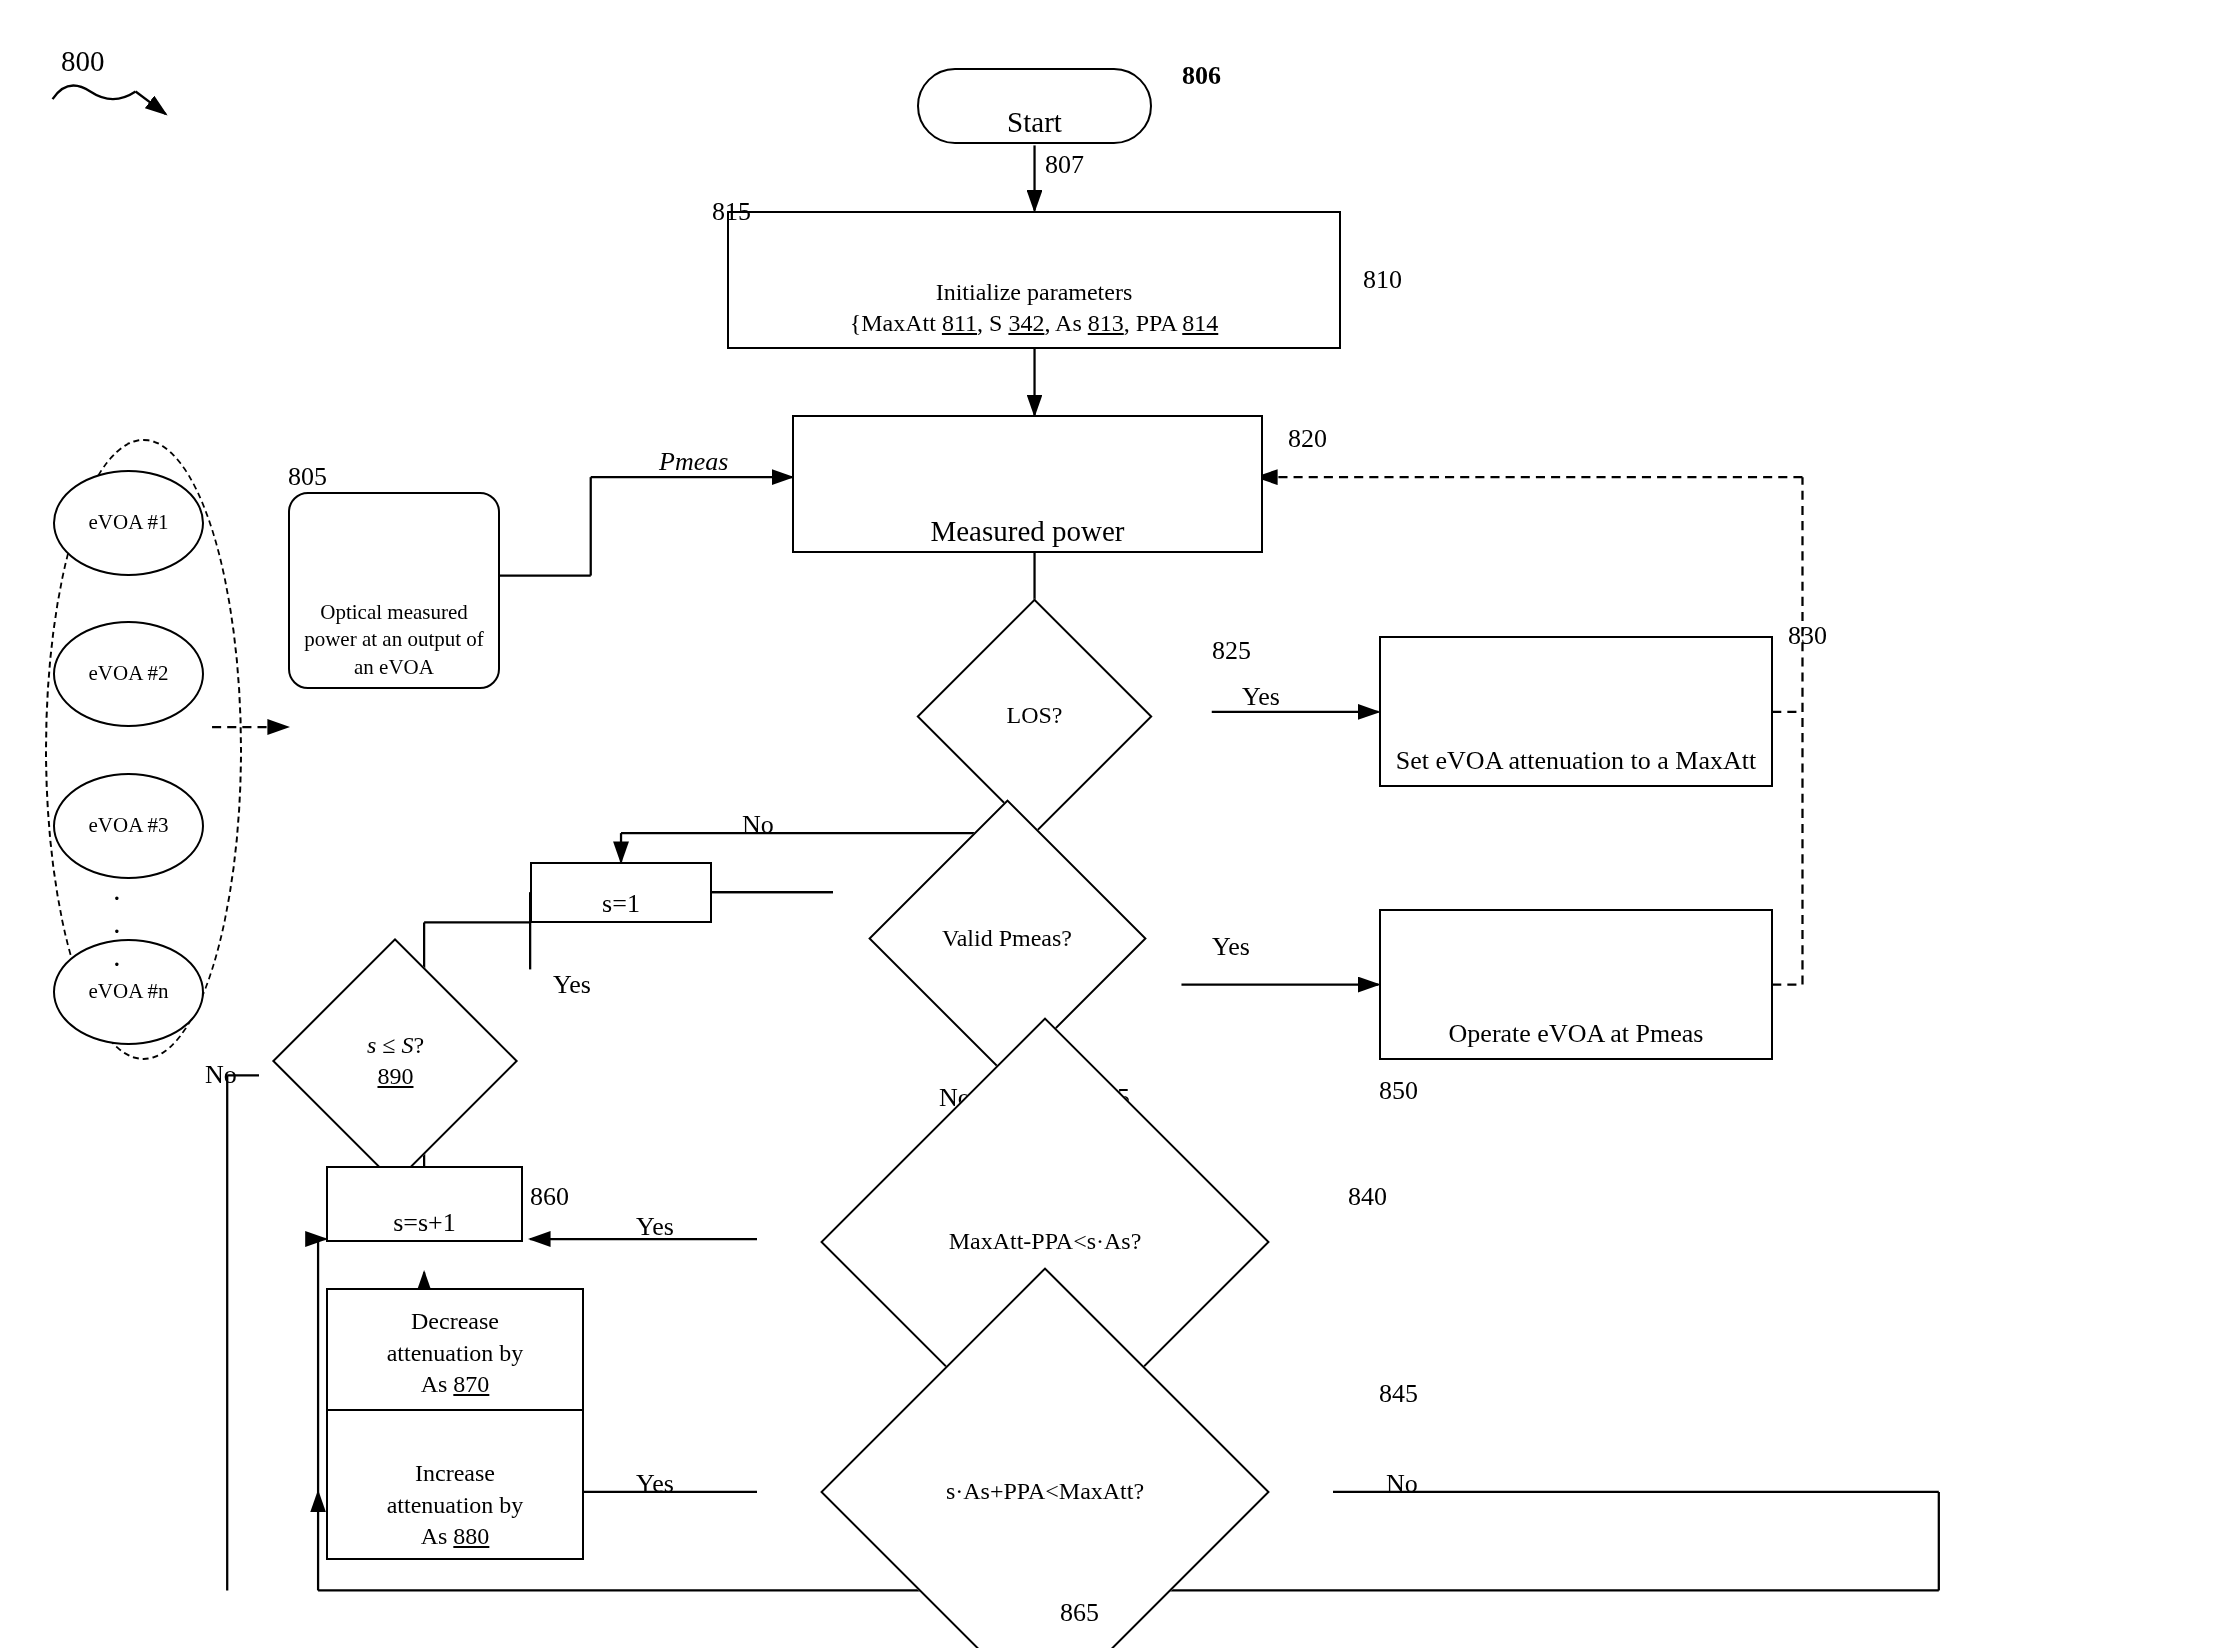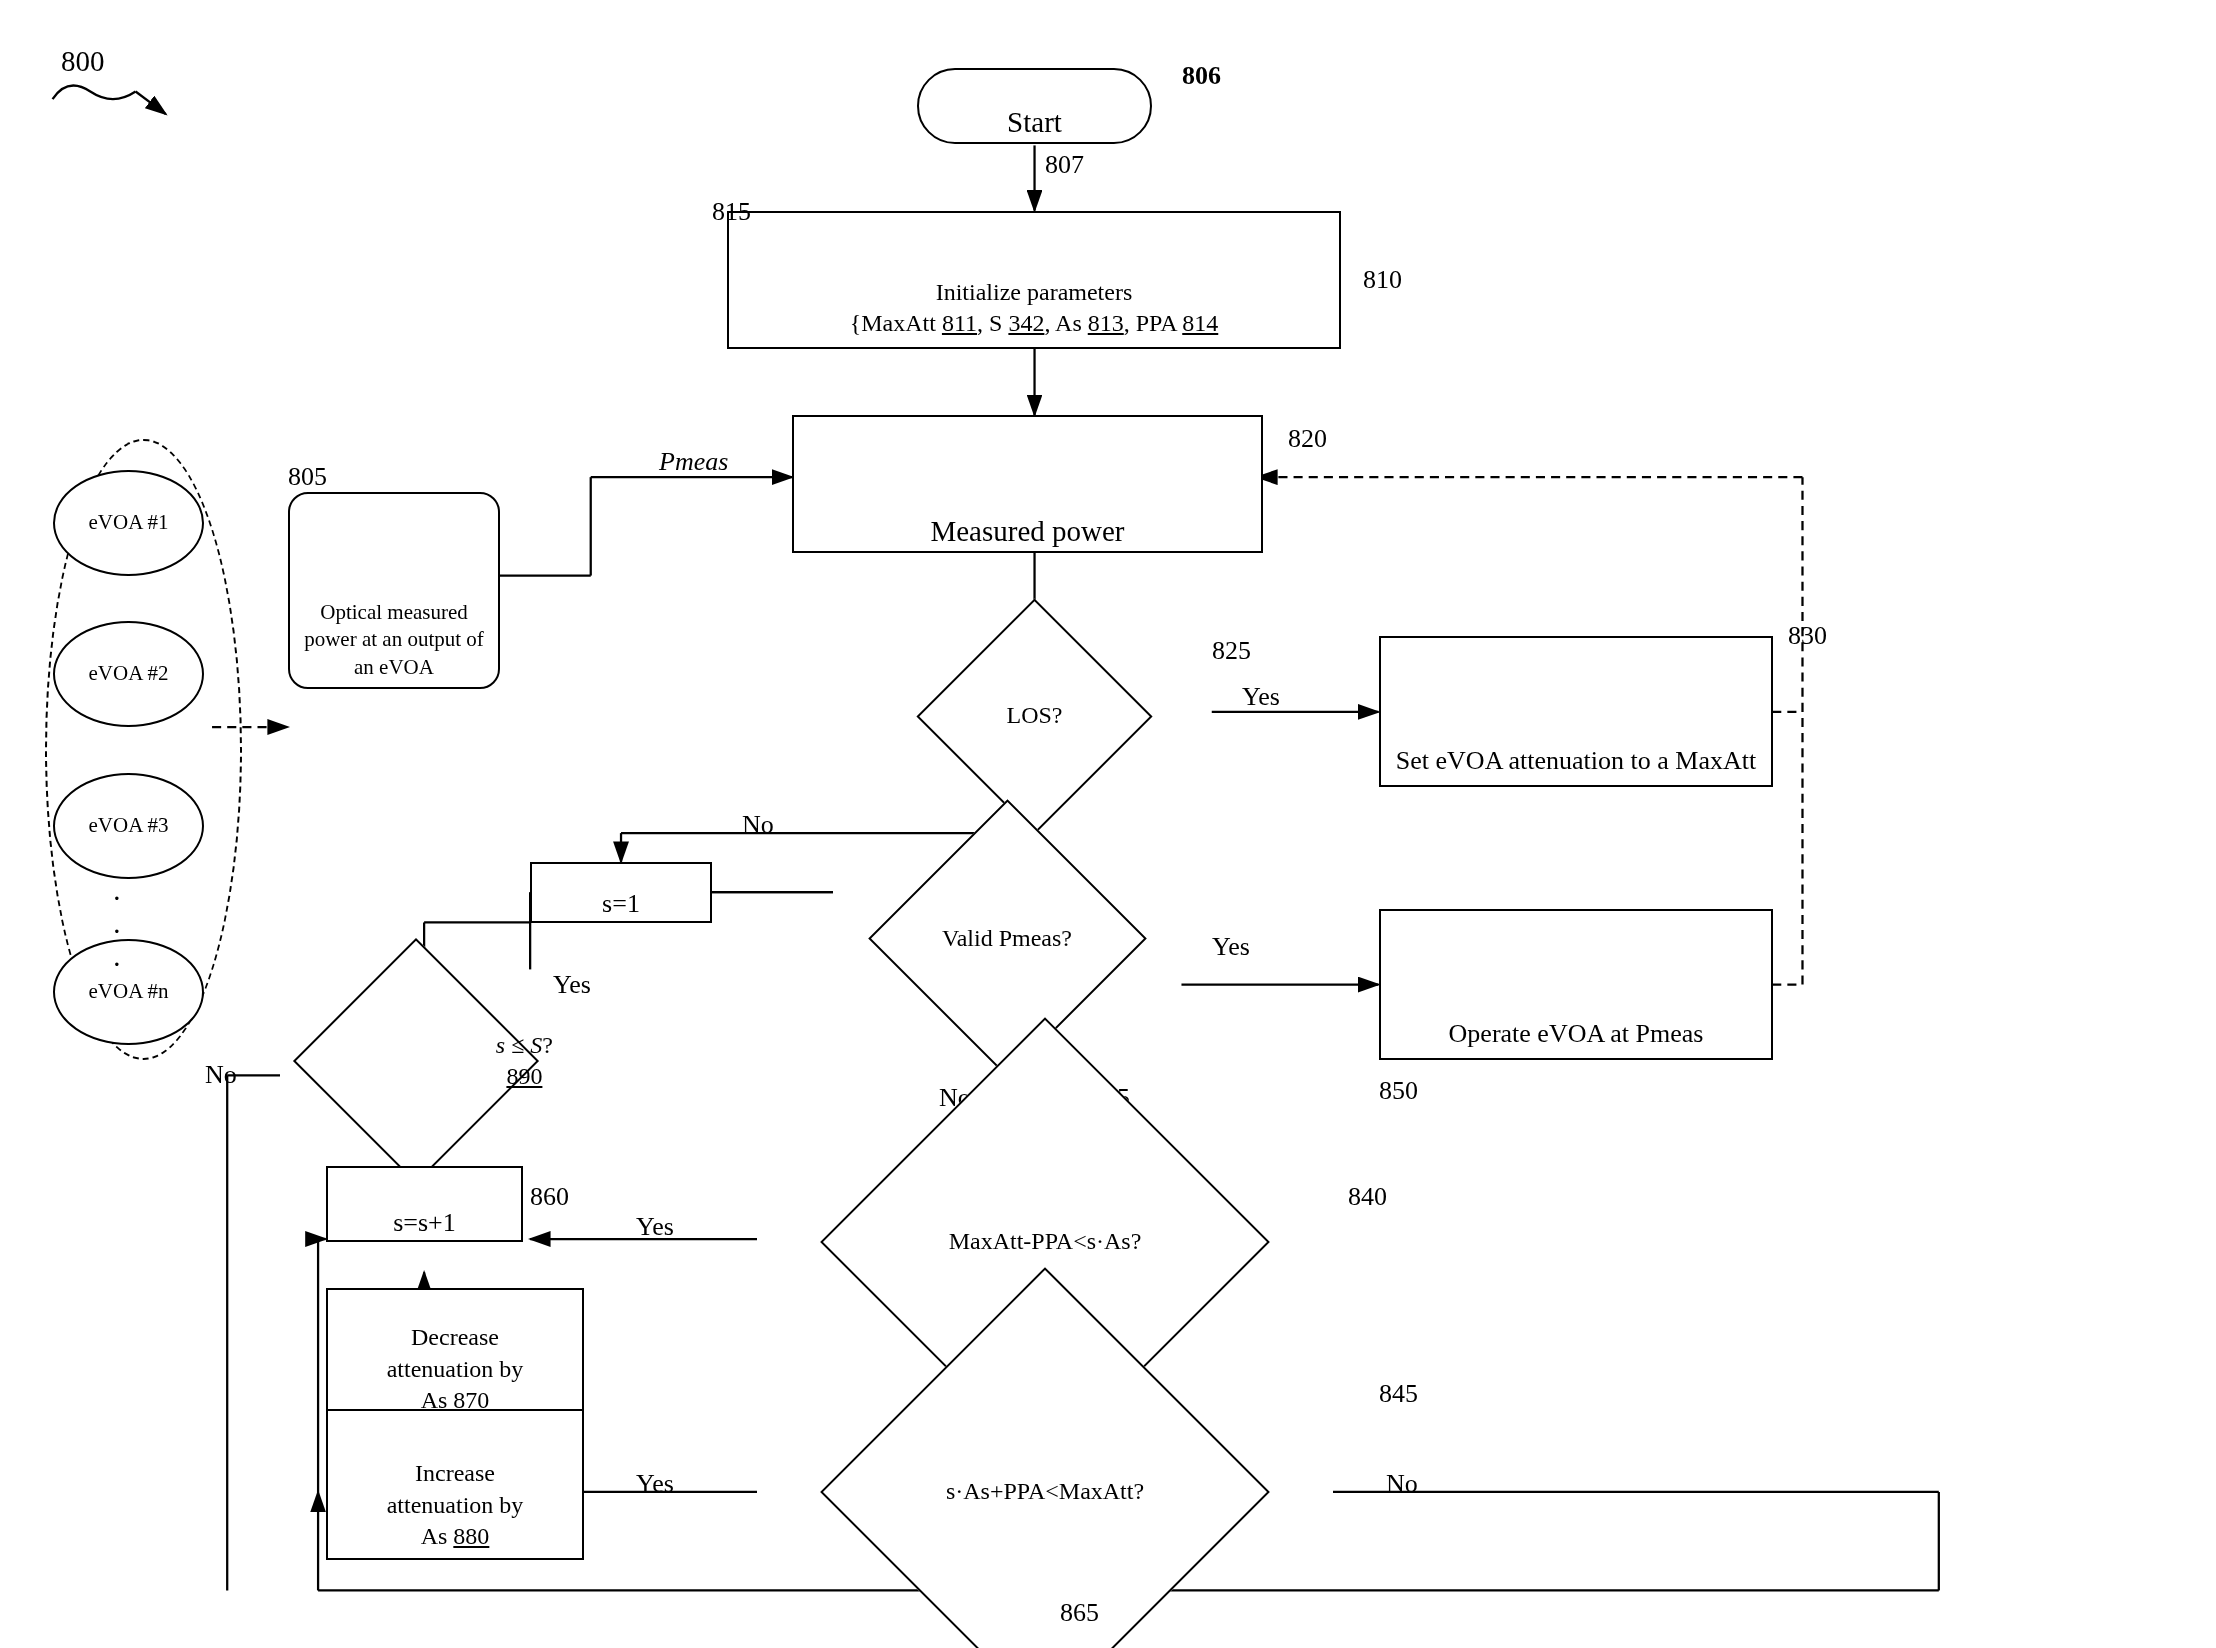--- a/index.html
+++ b/index.html
@@ -211,21 +211,21 @@
   <div class="box" style="left:1379px; top:636px; width:394px; height:151px; font-size:26px; padding:7.6px;">
     <span>Set eVOA attenuation to a MaxAtt</span>
   </div>
 
   <div class="label" style="left:1788px; top:621px; font-size:26px;">830</div>
 
   <div class="box" style="left:530px; top:862px; width:182px; height:61px; font-size:26px;">
     <span>s=1</span>
   </div>
 
-  <div class="diamond" style="left:280px; top:970px; width:273px; height:182px;justify-content:flex-end;">
+  <div class="diamond" style="left:259px; top:970px; width:273px; height:182px;">
     <div class="diamond-inner" style="width:174px; height:174px; top:3.8px; left:49px;"></div>
     <div class="diamond-text"><span style="font-style:italic;">s</span> ≤ <span style="font-style:italic;">S</span>?<br><span class="underline">890</span></div>
   </div>
 
   <div class="label" style="left:553px; top:970px; font-size:26px;">Yes</div>
 
   <div class="label" style="left:205px; top:1060px; font-size:26px;">No</div>
 
   <div class="diamond" style="left:833px; top:848px; width:348px; height:182px;">
     <div class="diamond-inner" style="width:197px; height:197px; top:-7.6px; left:76px;"></div>
@@ -254,21 +254,21 @@
   <div class="label" style="left:636px; top:1212px; font-size:26px;">Yes</div>
 
   <div class="label" style="left:1030px; top:1341px; font-size:26px;">No</div>
 
   <div class="box" style="left:326px; top:1166px; width:197px; height:76px; font-size:26px;">
     <span>s=s+1</span>
   </div>
 
   <div class="label" style="left:530px; top:1182px; font-size:26px;">860</div>
 
-  <div class="box" style="left:326px; top:1197px; width:258px; height:136px; font-size:24px; padding:6px; top:1288px;">
+  <div class="box" style="left:326px; top:1197px; width:258px; height:136px; font-size:24px; padding:22px; top:1288px;">
     <div>Decrease<br>attenuation by<br>As <span class="underline">870</span></div>
   </div>
 
   <div class="diamond" style="left:757px; top:1401px; width:576px; height:182px;">
     <div class="diamond-inner" style="width:318px; height:318px; top:-68px; left:129px;"></div>
     <div class="diamond-text">s·As+PPA&lt;MaxAtt?</div>
   </div>
 
   <div class="label" style="left:1379px; top:1379px; font-size:26px;">845</div>
 

